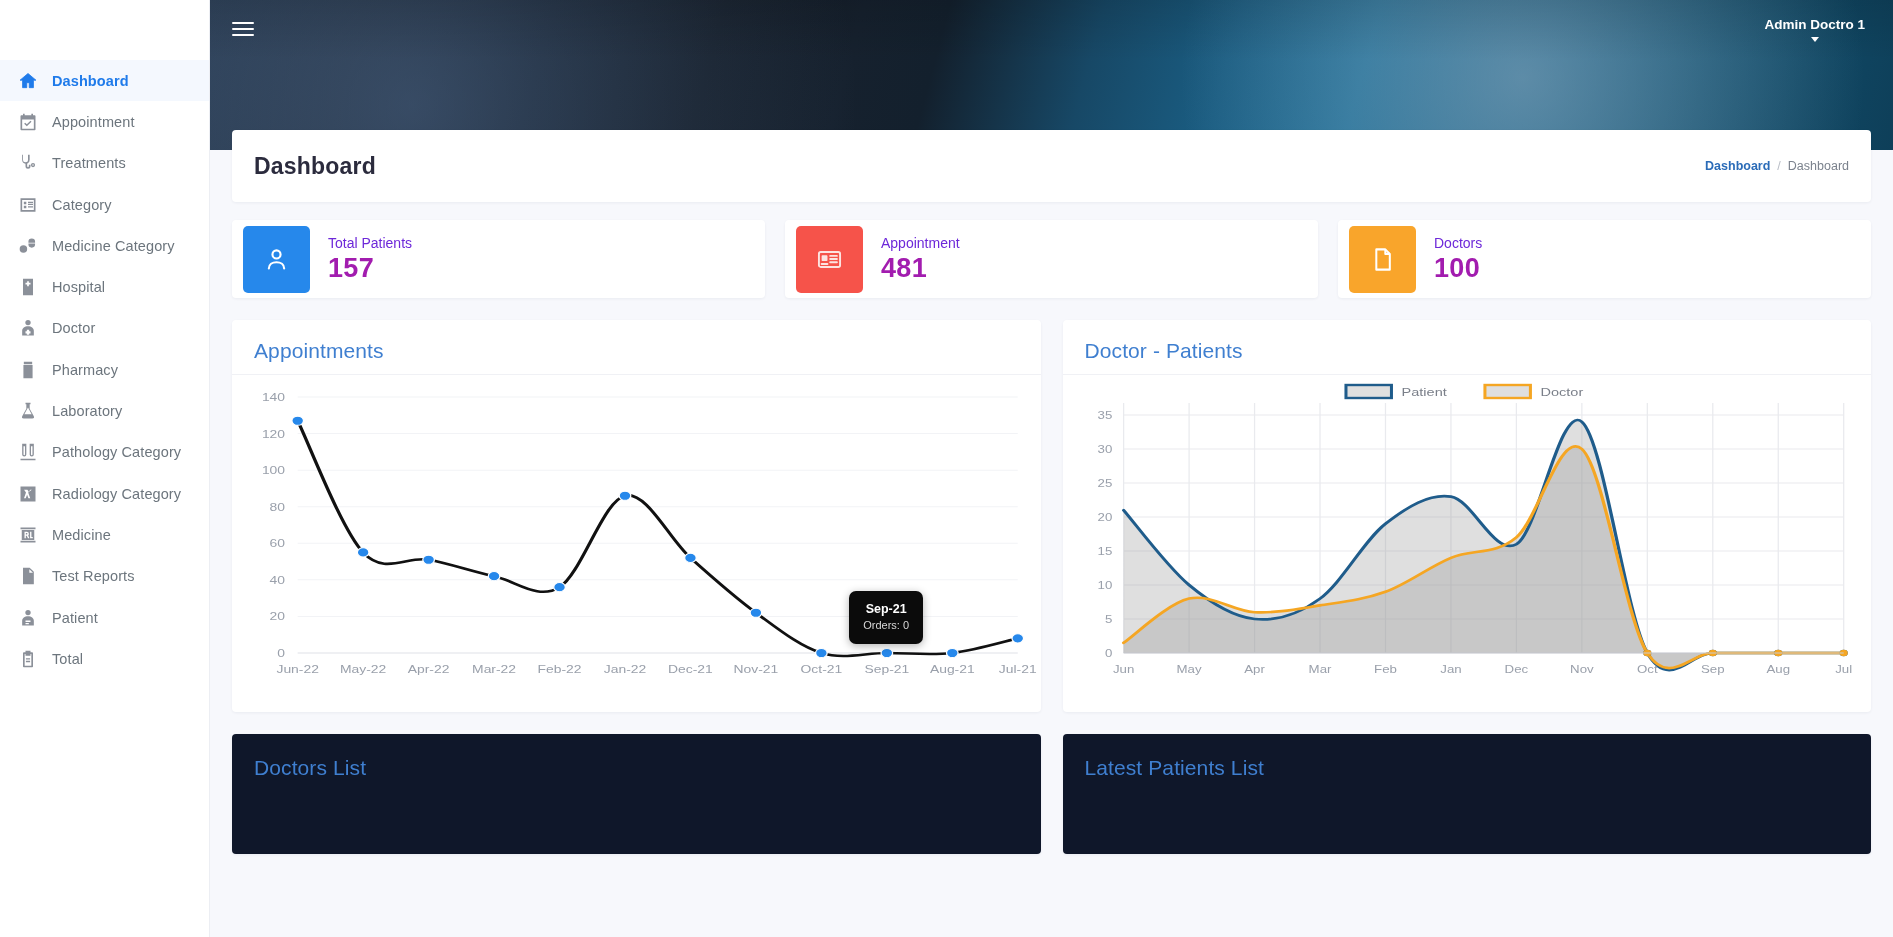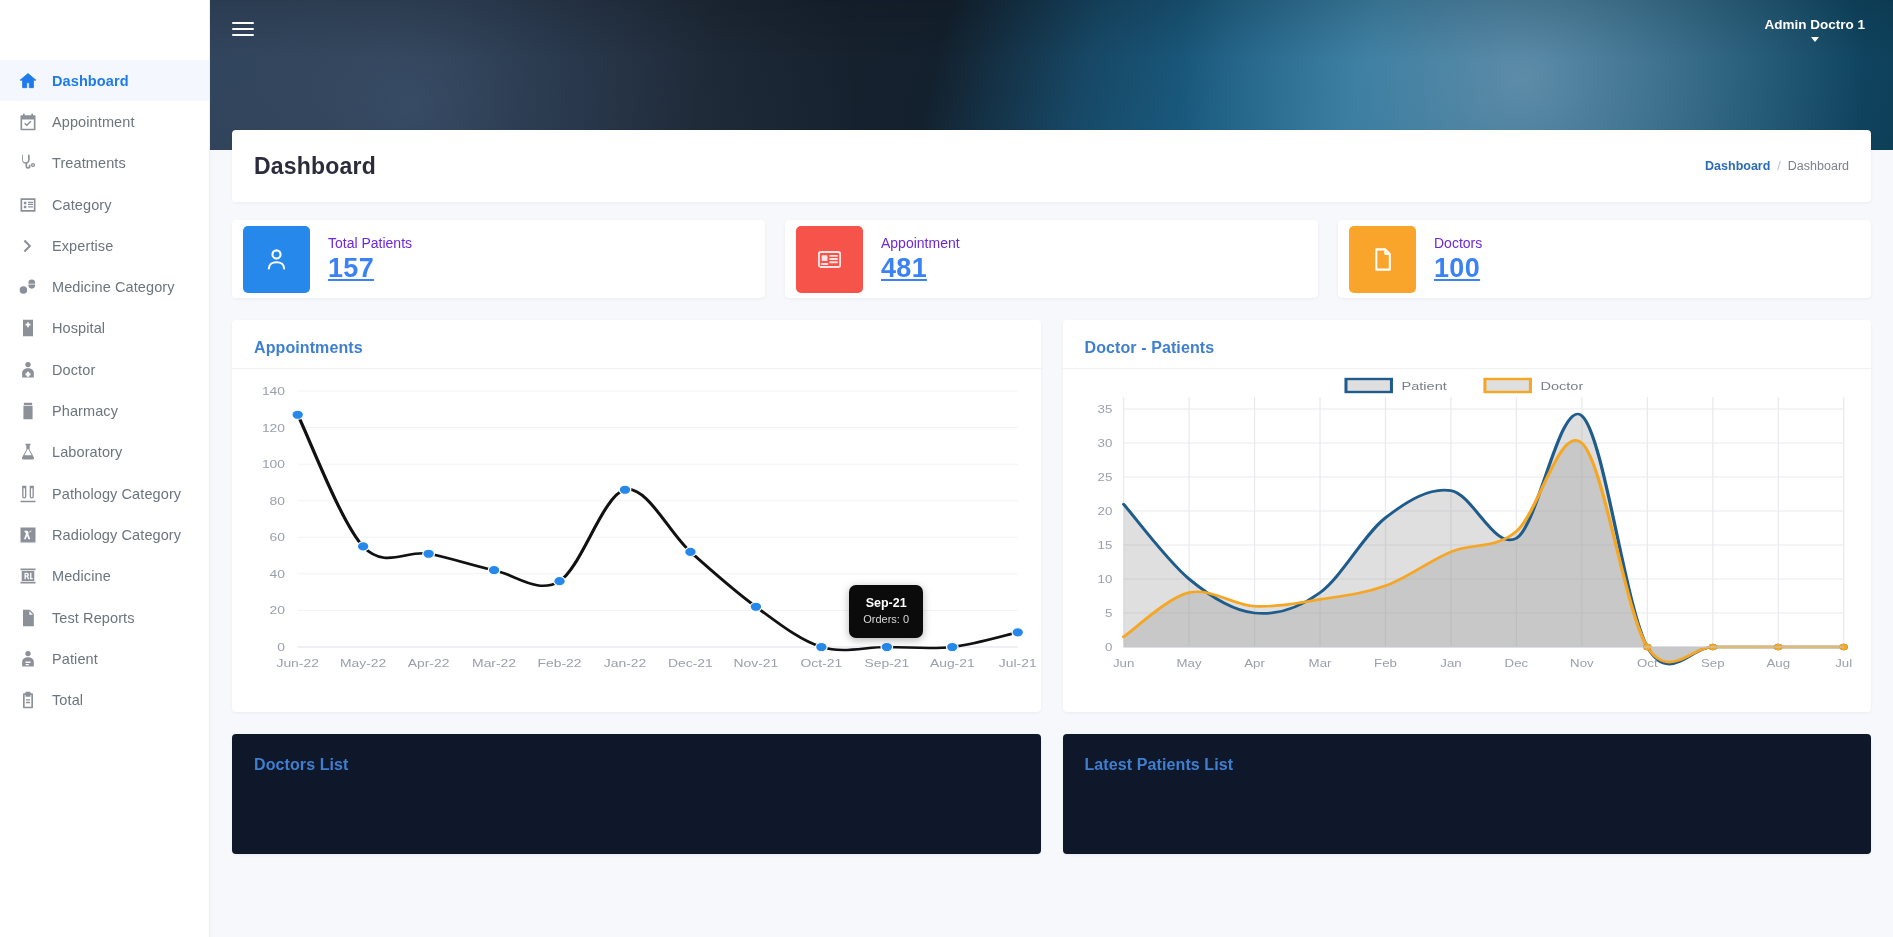--- a/index.html
+++ b/index.html
@@ -90,27 +90,27 @@
     padding: 0 0 0 11px; overflow:hidden;
   }
   .stat-ico {
     width:67px;height:67px;border-radius:5px;
     display:flex;align-items:center;justify-content:center;
     margin-right:18px; flex-shrink:0;
   }
   .stat-ico svg { width:27px;height:27px; }
   .stat-txt { display:flex; flex-direction:column; justify-content:center; }
   .stat-label { font-size:14px; color:#6d28d9; line-height:1.3; }
-  .stat-value { font-size:27px; color:#3b82f6; font-weight:700; line-height:1.15; letter-spacing:.3px;text-decoration:underline; }
+  .stat-value { font-size:27px; color:#a21caf; font-weight:700; line-height:1.15; letter-spacing:.3px; }
 
   
   .panels { display:flex; gap:22px; margin-top:22px; }
   .panel { flex:1; background:#fff; border-radius:4px; box-shadow:0 1px 3px rgba(20,30,60,.06); min-height:392px; }
   .panel-head { padding:19px 22px 11px; border-bottom:1px solid #f0f1f5; }
-  .panel-title { font-size:16px; color:#3f7fd0; font-weight:700; letter-spacing:.1px; }
+  .panel-title { font-size:21px; color:#3f7fd0; font-weight:400; letter-spacing:.1px; }
   .panel-body { position:relative; height:330px; }
 
   .bottom-panels { display:flex; gap:22px; margin-top:22px; }
   .bottom-panel { flex:1; background:#0f172a; border-radius:4px; box-shadow:0 1px 3px rgba(20,30,60,.06); height:120px; }
   .bottom-panel .panel-title { padding:22px 22px 0; display:block; }
 
   
   .axis-lbl { font-family:"Liberation Sans",sans-serif; font-size:11px; fill:#9aa0ab; }
   .axis-lbl-sm { font-family:"Liberation Sans",sans-serif; font-size:10.5px; fill:#9aa0ab; }
   .legend-lbl { font-family:"Liberation Sans",sans-serif; font-size:11.5px; fill:#7a7f89; }
@@ -153,28 +153,20 @@
         </span>
       <span class="nav-label">Treatments</span>
     </div>
     <div class="nav-item">
       <span class="nav-ico">
           <svg viewBox="0 0 24 24">
             <path d="M3 4h18v16H3V4zm2 2v12h14V6H5zm2 2h3v3H7V8zm5 0h6v1.5h-6V8zm0 2.5h6V12h-6v-1.5zM7 13h3v3H7v-3zm5 .5h6V15h-6v-1.5z"></path>
           </svg>
         </span>
       <span class="nav-label">Category</span>
-    </div>
-    <div class="nav-item">
-      <span class="nav-ico">
-          <svg viewBox="0 0 24 24">
-            <path d="M8.6 4.5 15.1 11a1.4 1.4 0 010 2l-6.5 6.5-1.8-1.8L12.6 12 6.8 6.3z"></path>
-          </svg>
-        </span>
-      <span class="nav-label">Expertise</span>
     </div>
     <div class="nav-item">
       <span class="nav-ico">
           <svg viewBox="0 0 24 24">
             <path d="M6.5 11a4.5 4.5 0 100 9 4.5 4.5 0 000-9zm-3 4.5h6M16.5 3a4 4 0 014 4v1h-8V7a4 4 0 014-4zm-4 6h8v1a4 4 0 11-8 0V9z"></path>
           </svg>
         </span>
       <span class="nav-label">Medicine Category</span>
     </div>
     <div class="nav-item">

